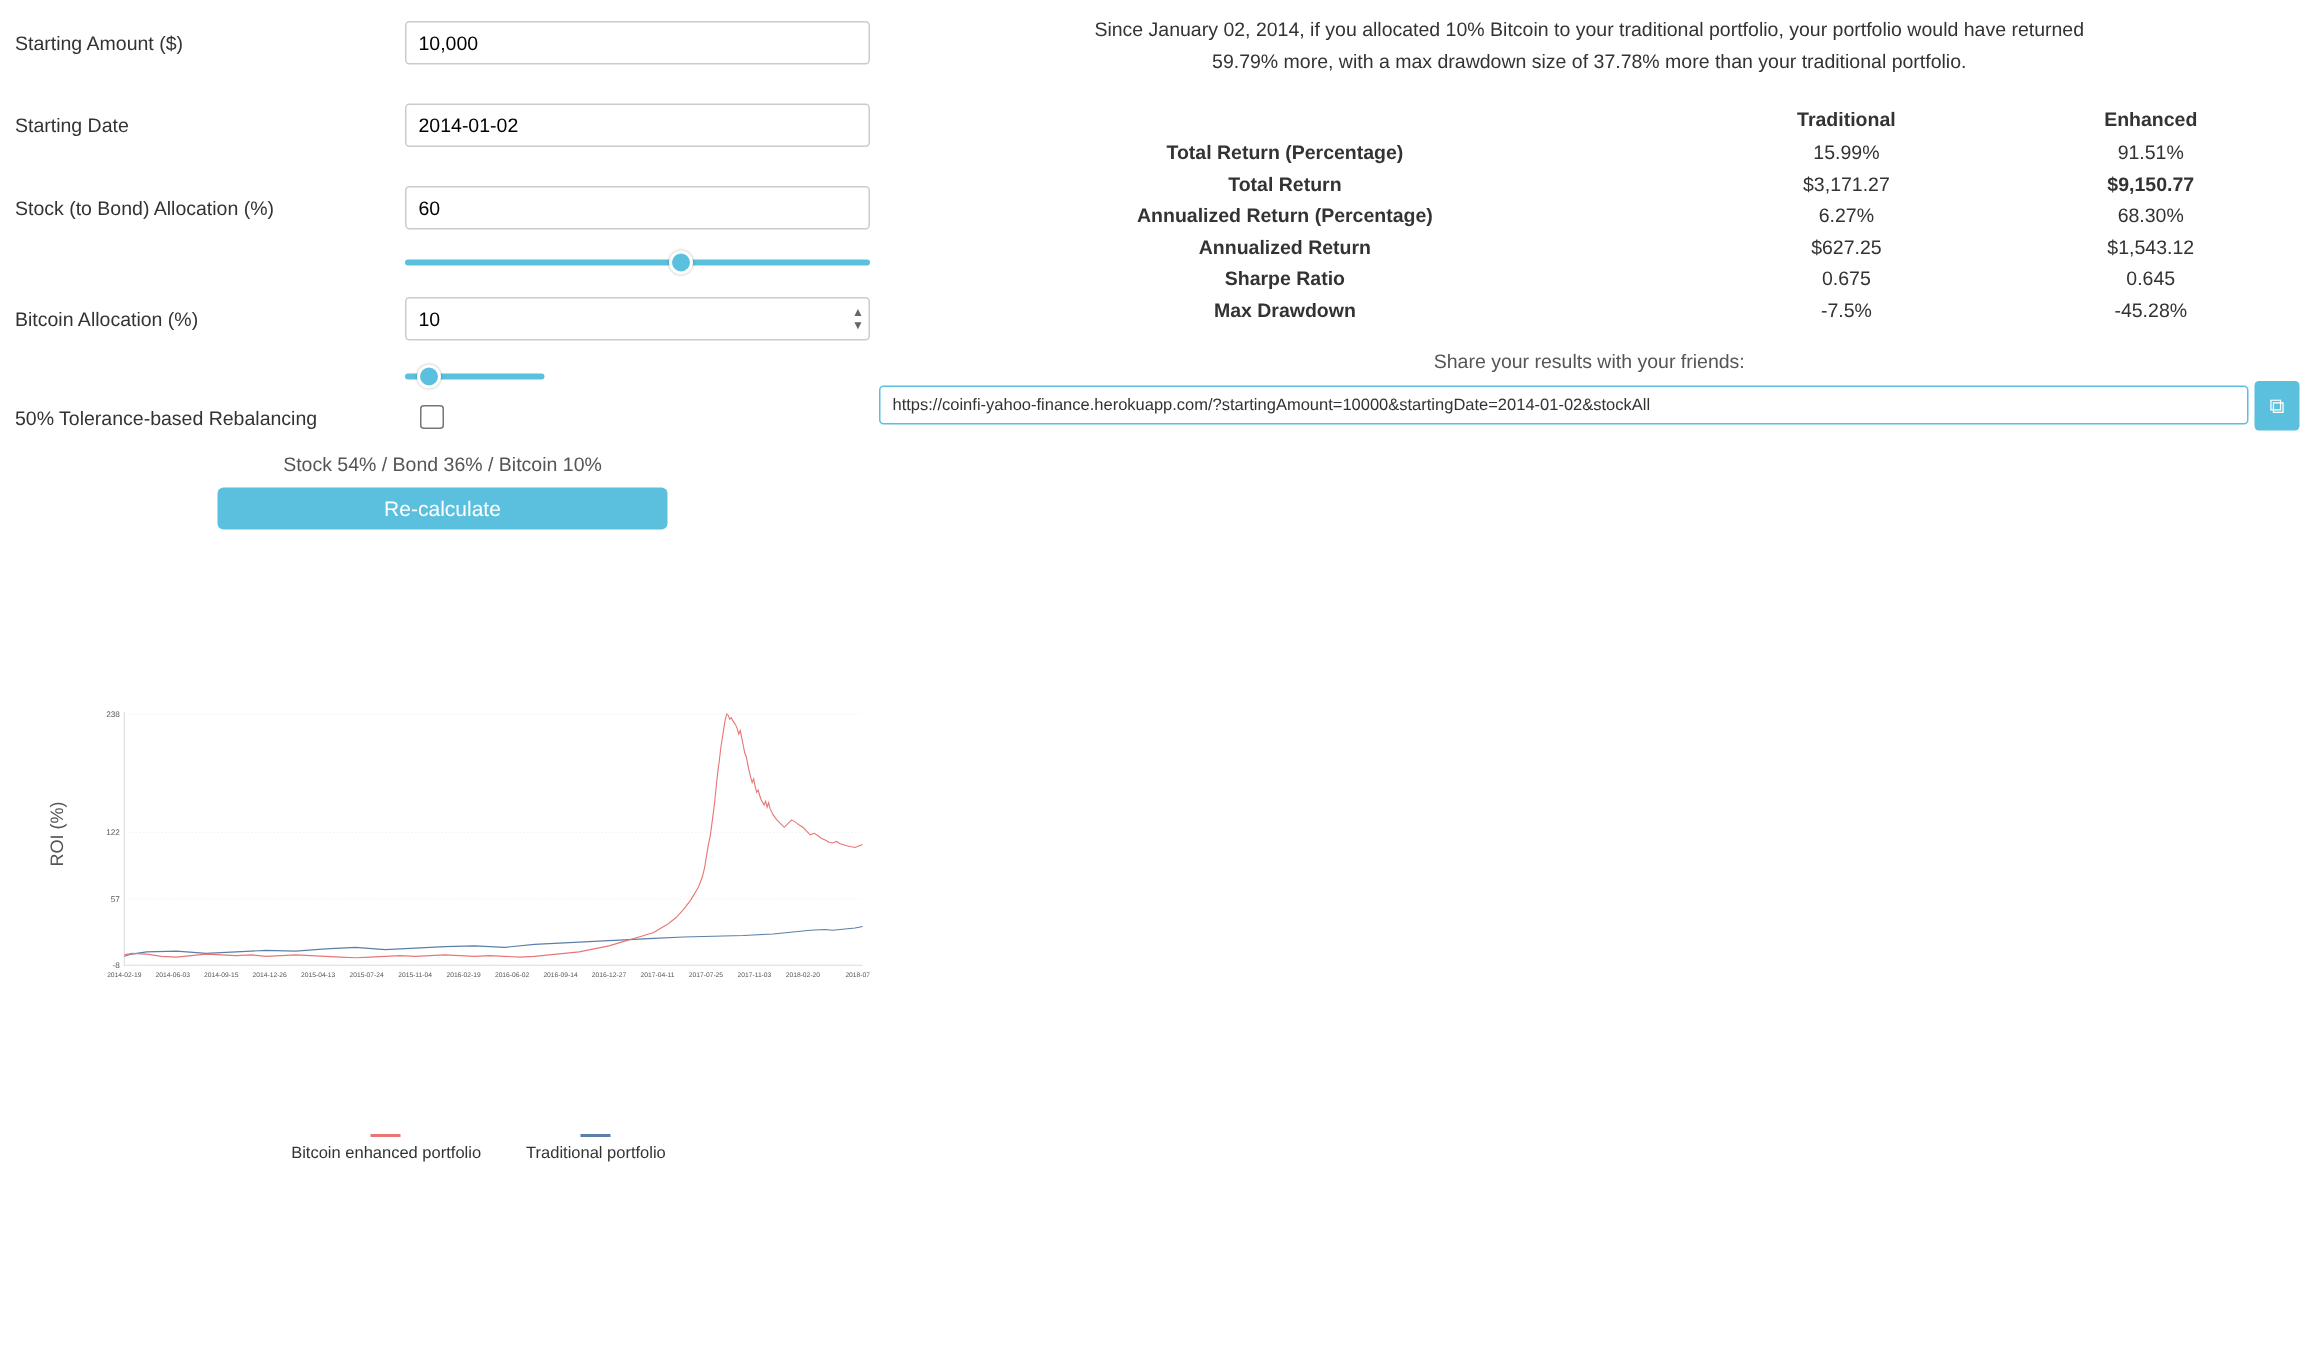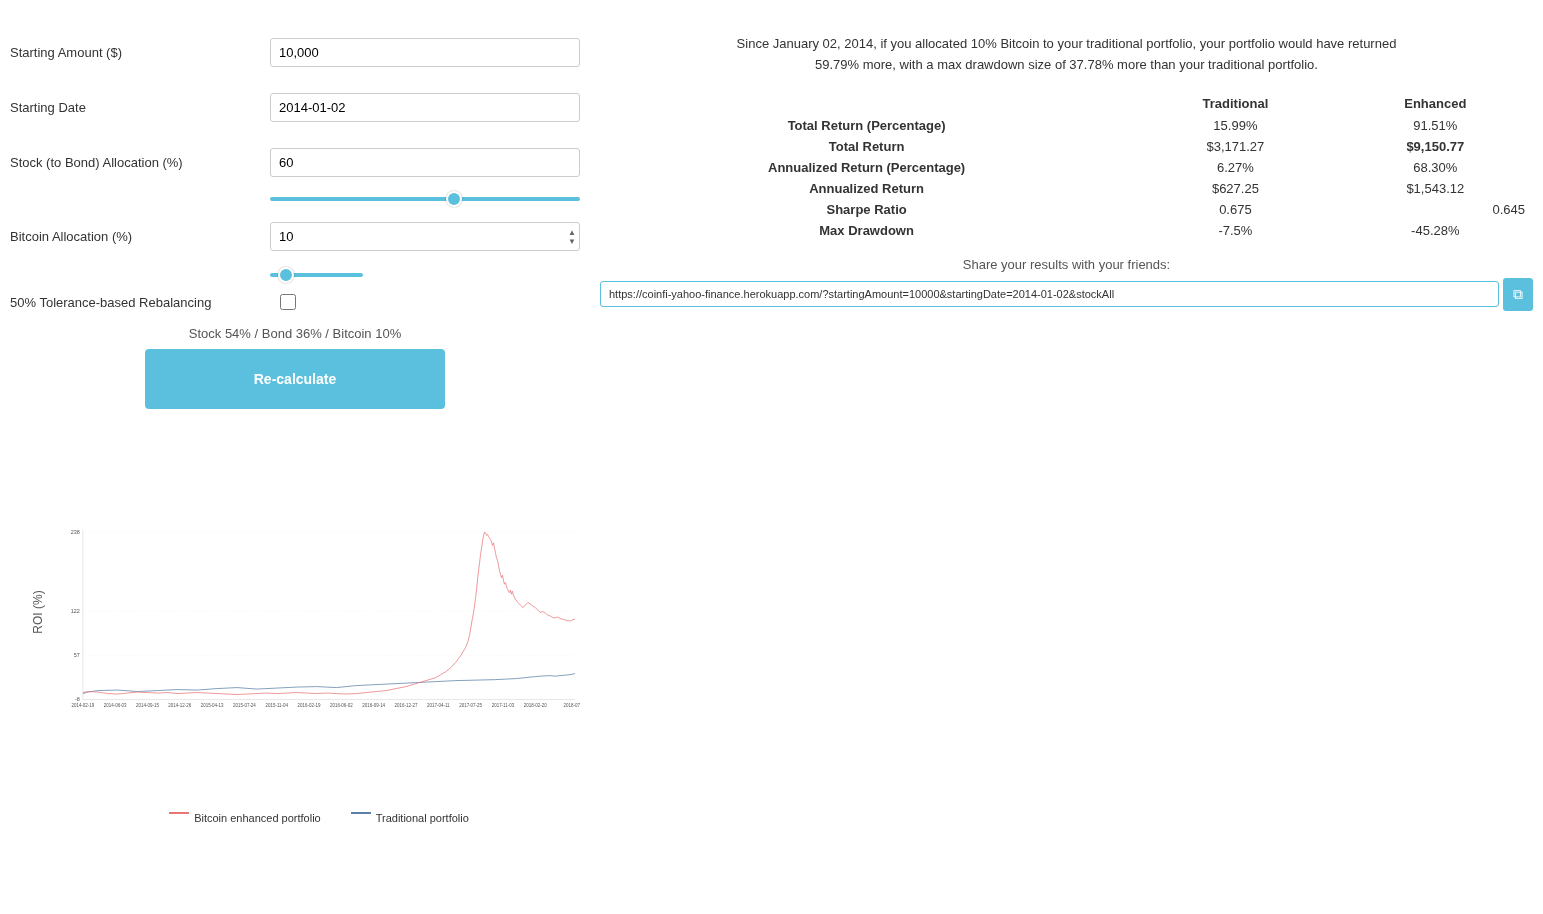--- a/index.html
+++ b/index.html
@@ -1,35 +1,35 @@
 <!DOCTYPE html>
 <html><head>
   <meta charset="utf-8">
   <style>
     * { box-sizing: border-box; margin: 0; padding: 0; }
     body { font-family: Arial, sans-serif; font-size: 13px; color: #333; background: #fff; padding: 10px; }
-    .main-layout { display: flex; gap: 20px; margin-top: 24px; }
+    .main-layout { display: flex; gap: 6px; }
     .left-panel { width: 570px; flex-shrink: 0; }
     .right-panel { flex: 1; }
     .form-row { display: flex; align-items: center; margin-bottom: 18px; padding: 4px 0; }
     .form-label { width: 260px; font-size: 13px; color: #333; }
     .form-input { flex: 1; border: 1px solid #ccc; padding: 6px 8px; font-size: 13px; border-radius: 3px; outline: none; }
     .slider-row { margin-top: -10px; margin-bottom: 14px; padding-left: 260px; }
     .slider { width: 100%; -webkit-appearance: none; height: 4px; background: #5bc0de; border-radius: 2px; outline: none; }
     .slider::-webkit-slider-thumb { -webkit-appearance: none; width: 16px; height: 16px; background: #5bc0de; border-radius: 50%; cursor: pointer; border: 2px solid #fff; box-shadow: 0 0 2px rgba(0,0,0,0.3); }
     .btc-slider-row { padding-left: 260px; margin-top: -8px; margin-bottom: 14px; }
     .btc-slider { width: 30%; -webkit-appearance: none; height: 4px; background: #5bc0de; border-radius: 2px; outline: none; }
     .btc-slider::-webkit-slider-thumb { -webkit-appearance: none; width: 16px; height: 16px; background: #5bc0de; border-radius: 50%; cursor: pointer; border: 2px solid #fff; box-shadow: 0 0 2px rgba(0,0,0,0.3); }
     .checkbox-row { display: flex; align-items: center; margin-bottom: 16px; }
     .checkbox-row label { font-size: 13px; margin-right: 10px; }
     .checkbox-row input[type=checkbox] { width: 16px; height: 16px; border: 1px solid #ccc; }
     .allocation-text { text-align: center; font-size: 13px; color: #555; margin-bottom: 8px; }
-    .recalc-btn { display: block; margin: 0 auto 16px auto; background: #5bc0de; color: #fff; border: none; border-radius: 4px; padding: 22px 60px; font-size: 14px; font-weight: bold; cursor: pointer; width: 300px; }
+    .recalc-btn { display: block; margin: 0 auto 16px auto; background: #5bc0de; color: #fff; border: none; border-radius: 4px; padding: 6px 60px; font-size: 14px; font-weight: normal; cursor: pointer; width: 300px; }
     .legend { display: flex; justify-content: center; gap: 30px; font-size: 12px; margin-top: 4px; }
-    .legend-item { display: flex; gap: 5px; }
+    .legend-item { display: flex; align-items: center; gap: 5px; flex-direction: column; }
 
     
     .summary-text { text-align: center; font-size: 13px; color: #333; line-height: 1.6; max-width: 680px; margin: 0 auto 16px auto; }
     .results-table { width: 100%; border-collapse: collapse; margin-bottom: 16px; }
     .results-table th { font-size: 13px; font-weight: bold; text-align: center; padding: 4px 8px; }
     .results-table td:first-child { font-weight: bold; font-size: 13px; padding: 3px 8px; }
     .results-table td { font-size: 13px; text-align: center; padding: 3px 8px; }
     .share-label { text-align: center; font-size: 13px; color: #555; margin-bottom: 6px; }
     .share-url-row { display: flex; align-items: center; gap: 4px; }
     .share-url-input { flex: 1; border: 1px solid #5bc0de; padding: 6px 8px; font-size: 11px; color: #333; border-radius: 3px; }
@@ -178,21 +178,21 @@
       <td style="text-align:center; font-size:13px;">68.30%</td>
     </tr>
           <tr>
       <td style="font-weight:bold; font-size:13px;">Annualized Return</td>
       <td style="text-align:center; font-size:13px;">$627.25</td>
       <td style="text-align:center; font-size:13px;">$1,543.12</td>
     </tr>
           <tr>
       <td style="font-weight:bold; font-size:13px;">Sharpe Ratio</td>
       <td style="text-align:center; font-size:13px;">0.675</td>
-      <td style="text-align:right; font-size:13px;">0.645</td>
+      <td style="text-align:center; font-size:13px;">0.645</td>
     </tr>
           <tr>
       <td style="font-weight:bold; font-size:13px;">Max Drawdown</td>
       <td style="text-align:center; font-size:13px;">-7.5%</td>
       <td style="text-align:center; font-size:13px;">-45.28%</td>
     </tr>
         </tbody>
     </table>
 
     <p class="share-label">Share your results with your friends:</p>

